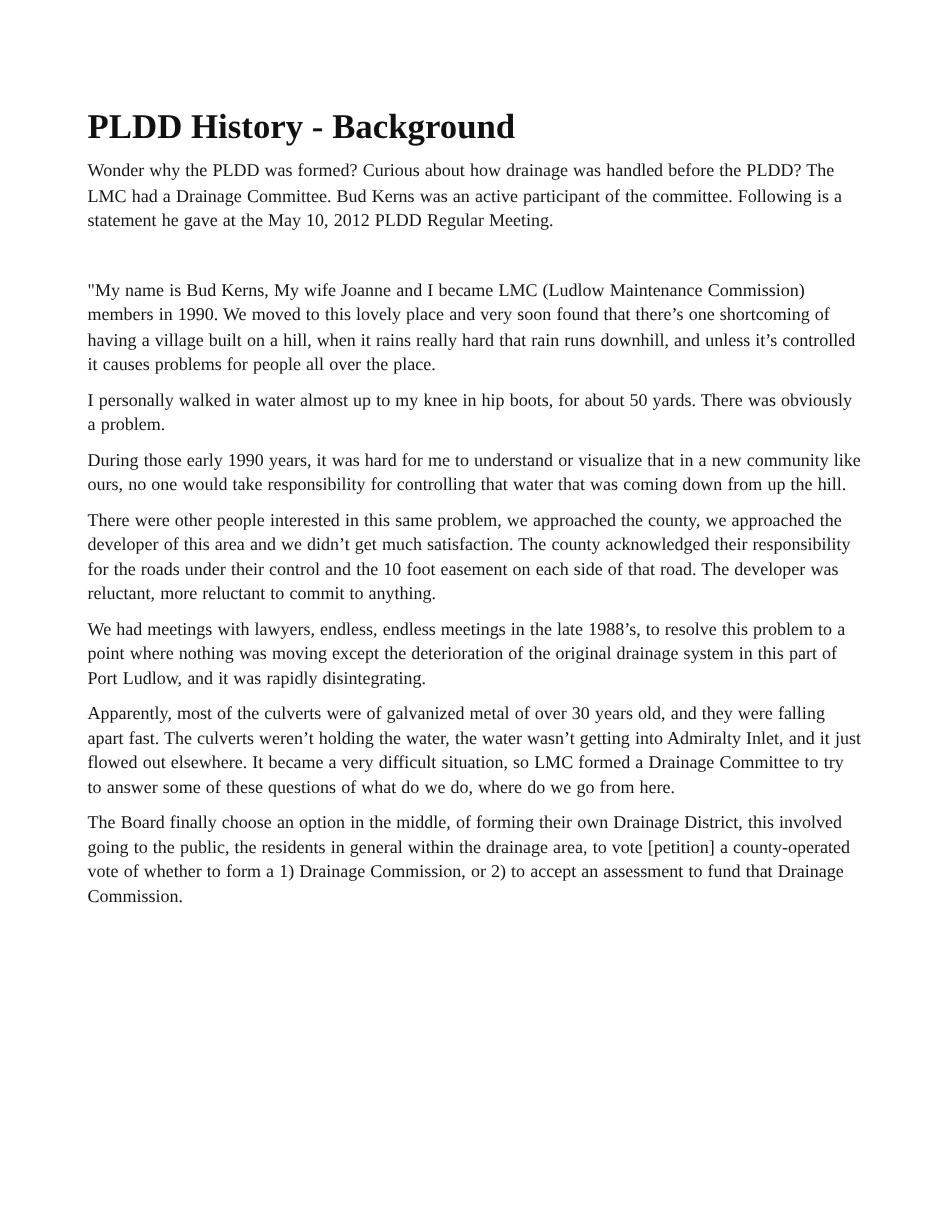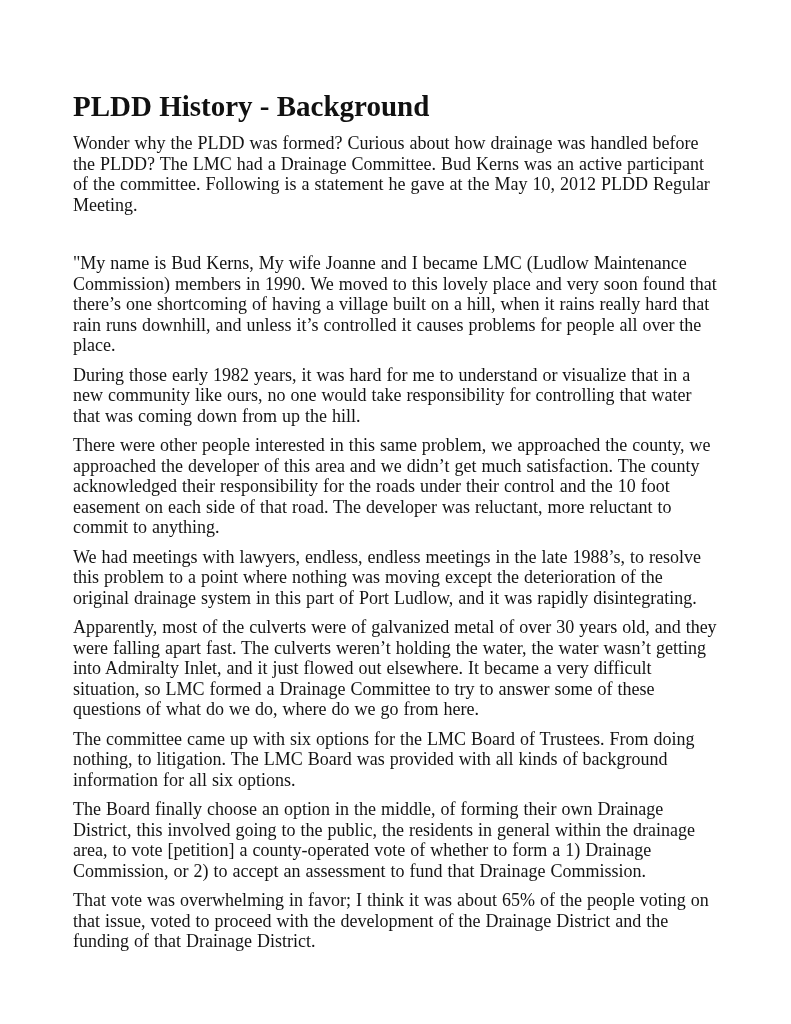--- a/index.html
+++ b/index.html
@@ -24,37 +24,36 @@
   }
   h1.doc-title {
     font-size: 29px;
     line-height: 36px;
     font-weight: 700;
     margin: 0 0 9px 0;
     letter-spacing: 0px;
     color: #111111;
   }
   p.body-text {
-    font-size: 18px;
+    font-size: 15px;
     line-height: 20.5px;
     margin: 0 0 9px 0;
     text-align: left;
     word-spacing: 0.5px;
   }
   p.quote-start {
     margin-top: 38px;
   }
 </style>
 </head>
 <body>
 
 <div class="page">
   <h1 class="doc-title">PLDD History - Background</h1>
   <p class="body-text">Wonder why the PLDD was formed? Curious about how drainage was handled before the PLDD? The LMC had a Drainage Committee. Bud Kerns was an active participant of the committee. Following is a statement he gave at the May 10, 2012 PLDD Regular Meeting.</p>
   <p class="body-text quote-start">"My name is Bud Kerns, My wife Joanne and I became LMC (Ludlow Maintenance Commission) members in 1990. We moved to this lovely place and very soon found that there’s one shortcoming of having a village built on a hill, when it rains really hard that rain runs downhill, and unless it’s controlled it causes problems for people all over the place.</p>
-  <p class="body-text">During those early 1982 years, it was hard for me to understand or visualize that in a new community like ours, no one would take responsibility for controlling that water that was coming down from up the hill.</p>
+  <p class="body-text">I personally walked in water almost up to my knee in hip boots, for about 50 yards. There was obviously a problem.</p>
+  <p class="body-text">During those early 1990 years, it was hard for me to understand or visualize that in a new community like ours, no one would take responsibility for controlling that water that was coming down from up the hill.</p>
   <p class="body-text">There were other people interested in this same problem, we approached the county, we approached the developer of this area and we didn’t get much satisfaction. The county acknowledged their responsibility for the roads under their control and the 10 foot easement on each side of that road. The developer was reluctant, more reluctant to commit to anything.</p>
   <p class="body-text">We had meetings with lawyers, endless, endless meetings in the late 1988’s, to resolve this problem to a point where nothing was moving except the deterioration of the original drainage system in this part of Port Ludlow, and it was rapidly disintegrating.</p>
   <p class="body-text">Apparently, most of the culverts were of galvanized metal of over 30 years old, and they were falling apart fast. The culverts weren’t holding the water, the water wasn’t getting into Admiralty Inlet, and it just flowed out elsewhere. It became a very difficult situation, so LMC formed a Drainage Committee to try to answer some of these questions of what do we do, where do we go from here.</p>
-  <p class="body-text">The committee came up with six options for the LMC Board of Trustees. From doing nothing, to litigation. The LMC Board was provided with all kinds of background information for all six options.</p>
   <p class="body-text">The Board finally choose an option in the middle, of forming their own Drainage District, this involved going to the public, the residents in general within the drainage area, to vote [petition] a county-operated vote of whether to form a 1) Drainage Commission, or 2) to accept an assessment to fund that Drainage Commission.</p>
-  <p class="body-text">That vote was overwhelming in favor; I think it was about 65% of the people voting on that issue, voted to proceed with the development of the Drainage District and the funding of that Drainage District.</p>
 </div>
 
 </body></html>

